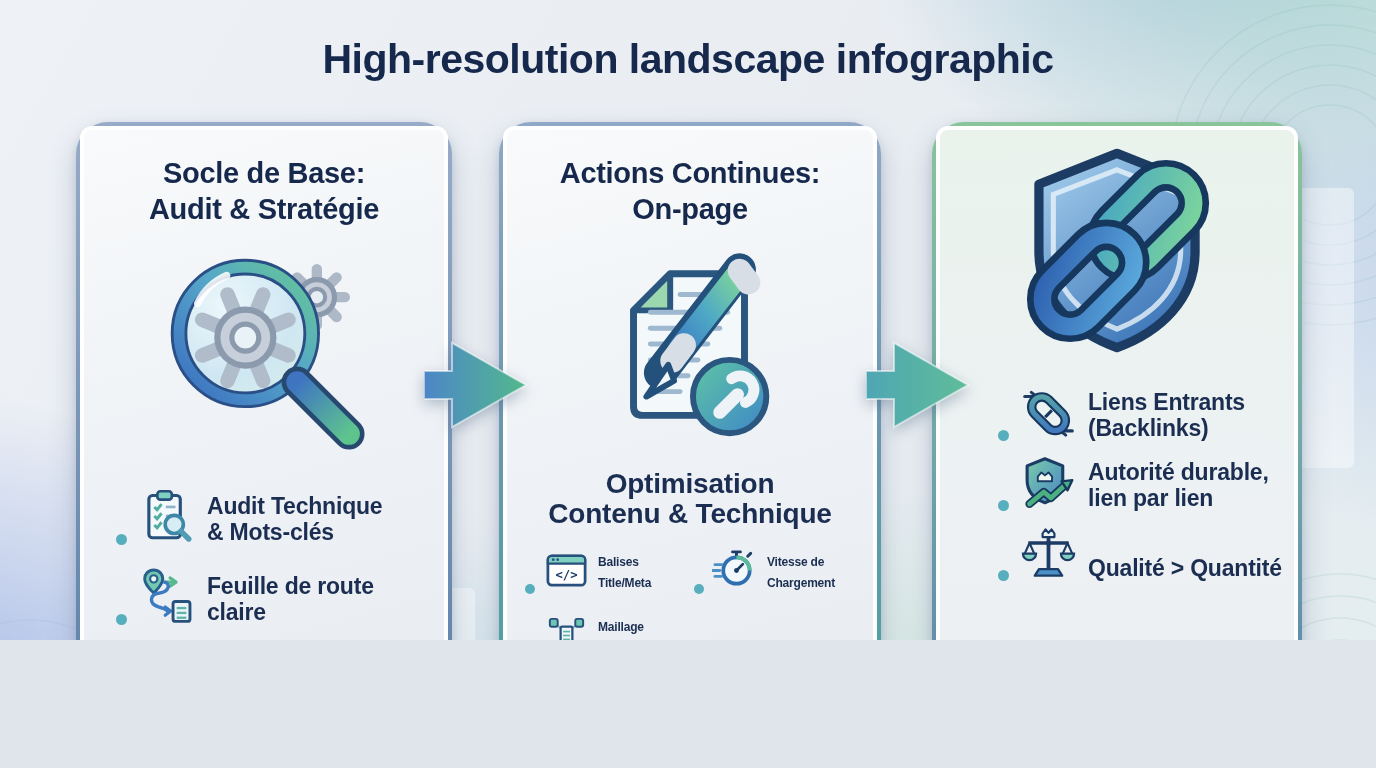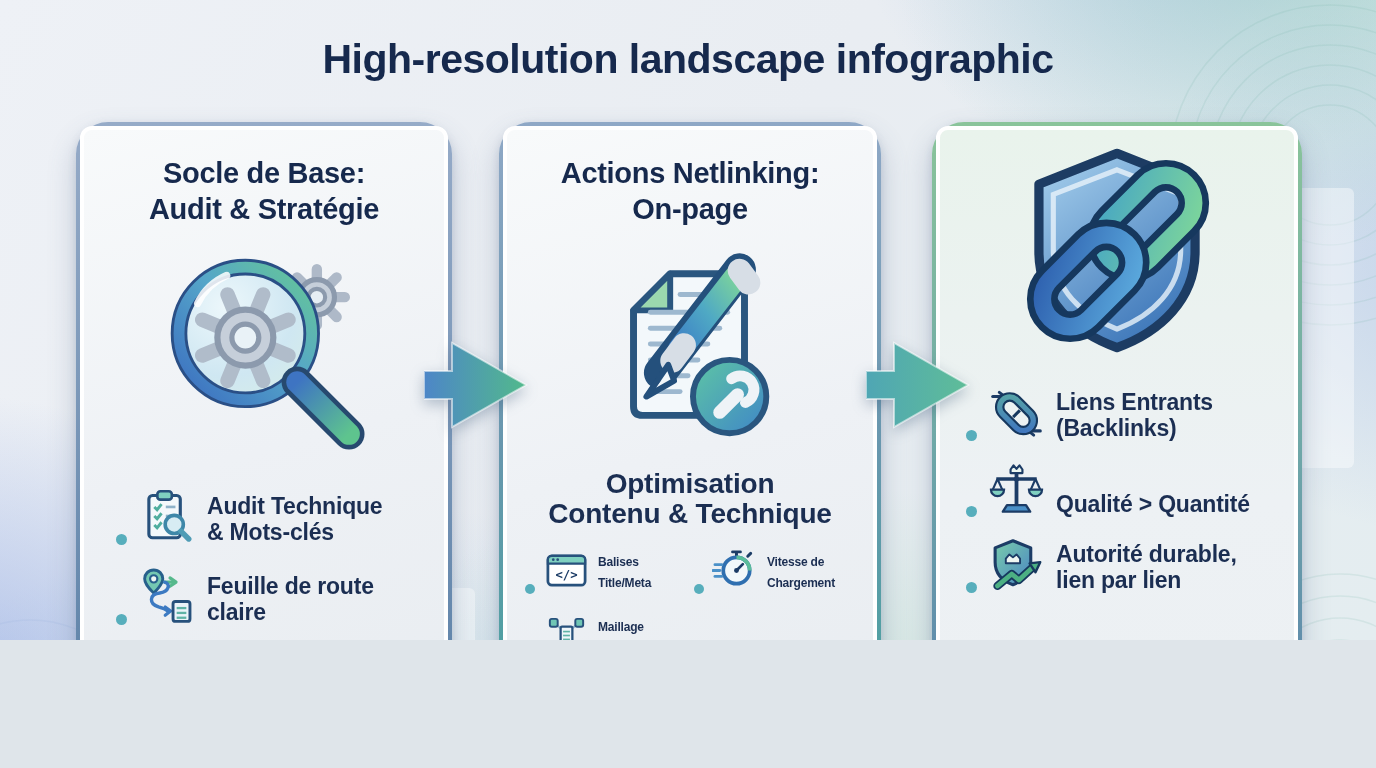--- a/index.html
+++ b/index.html
@@ -38,21 +38,21 @@
   }
   .card.c3 .card-inner{background:linear-gradient(180deg,#e9f3ec 0%,#edf1f4 65%,#ecf0f3 100%);}
 
   .card-title{
     margin-top:25px;text-align:center;font-size:29px;line-height:36px;font-weight:800;
     color:#16294d;letter-spacing:-.3px;white-space:pre-line;
   }
   .main-icon{margin-top:6px;height:232px;display:flex;align-items:center;justify-content:center;flex:none;}
 
   .bullets{align-self:stretch;display:flex;flex-direction:column;gap:22px;margin-top:22px;padding-left:32px;}
-  .card.c3 .bullets{gap:19px;margin-top:16px;padding-left:26px;}
+  .card.c3 .bullets{gap:13px;margin-top:16px;padding-left:26px;margin-left:32px;}
   .bullet{display:flex;align-items:flex-end;gap:11px;}
   .dot{width:11px;height:11px;border-radius:50%;background:#57aebc;flex:none;}
   .b-icon{flex:none;display:flex;}
   .b-text{font-size:23px;line-height:26px;font-weight:700;color:#1b2e52;white-space:pre-line;letter-spacing:-.2px;}
 
   .subtitle{margin-top:4px;text-align:center;font-size:28px;line-height:30px;font-weight:700;
             color:#1b2e52;white-space:pre-line;letter-spacing:-.2px;}
   .grid{align-self:stretch;display:grid;grid-template-columns:1fr 1fr;column-gap:4px;row-gap:18px;
         margin-top:18px;padding:0 14px 0 18px;}
   .grid .bullet{gap:8px;}
@@ -171,21 +171,21 @@
           </span>
           <span class="b-text">Feuille de route
 claire</span>
         </div>
       </div>
     </div>
   </div>
 
   <div class="card c2">
     <div class="card-inner">
-      <div class="card-title">Actions Netlinking:
+      <div class="card-title">Actions Continues:
 On-page</div>
 
       <div class="main-icon">
         <svg viewBox="0 0 220 220" width="230" height="218">
           <defs>
             <linearGradient id="pen2" x1="1" y1="0" x2="0" y2="1">
               <stop offset="0" stop-color="#7bd29d"></stop>
                 <stop offset=".5" stop-color="#4fa9c4"></stop>
                 <stop offset="1" stop-color="#3d7fc6"></stop>
             </linearGradient>
@@ -339,52 +339,52 @@
               </g>
             </svg>
           </span>
           <span class="b-text">Liens Entrants
 (Backlinks)</span>
         </div>
         <div class="bullet">
           <span class="dot"></span>
           <span class="b-icon">
             <svg viewBox="0 0 48 48" width="57" height="57">
-              <path d="M19 8 l2.5 -3.5 2.5 3 2.5 -3 2.5 3.5 v3 h-10 Z" fill="#eaf6f1" stroke="#1c3c66" stroke-width="1.8" stroke-linejoin="round"></path>
-              <line x1="24" y1="11" x2="24" y2="38" stroke="#1c3c66" stroke-width="3.2"></line>
-              <line x1="7" y1="16" x2="41" y2="16" stroke="#1c3c66" stroke-width="2.8"></line>
-              <circle cx="24" cy="16" r="2.2" fill="#1c3c66"></circle>
-              <path d="M8 16 L4 25 M8 16 L12 25" stroke="#1c3c66" stroke-width="1.8"></path>
-              <path d="M40 16 L36 25 M40 16 L44 25" stroke="#1c3c66" stroke-width="1.8"></path>
-              <path d="M2.5 25 a5.5 5.5 0 0 0 11 0 Z" fill="#7fd0c0" stroke="#1c3c66" stroke-width="1.9"></path>
-              <path d="M34.5 25 a5.5 5.5 0 0 0 11 0 Z" fill="#7fd0c0" stroke="#1c3c66" stroke-width="1.9"></path>
-              <path d="M16 38 h16 l3.5 5.5 H12.5 Z" fill="#4a90c8" stroke="#1c3c66" stroke-width="2" stroke-linejoin="round"></path>
-            </svg>
-          </span>
-          <span class="b-text">Qualité &gt; Quantité</span>
-        </div>
-        <div class="bullet">
-          <span class="dot"></span>
-          <span class="b-icon">
-            <svg viewBox="0 0 48 48" width="57" height="57">
               <defs>
                 <linearGradient id="sgGrad" x1="0" y1="0" x2="1" y2="1">
                   <stop offset="0" stop-color="#79ccab"></stop>
                     <stop offset="1" stop-color="#4a86c4"></stop>
                 </linearGradient>
               </defs>
               <path d="M21 4 L36 10 v12 c0 10 -7 16 -15 19 C13 38 6 32 6 22 V10 Z" fill="url(#sgGrad)" stroke="#1c3c66" stroke-width="2.6" stroke-linejoin="round"></path>
               <path d="M15 19 l3 -3.5 3 2.5 3 -2.5 3 3.5 v4 H15 Z" fill="#eef6f2" stroke="#1c3c66" stroke-width="1.6" stroke-linejoin="round"></path>
               <path d="M8 42 L20 32 l6 5 L37 27" fill="none" stroke="#16385e" stroke-width="7" stroke-linecap="round" stroke-linejoin="round"></path>
               <path d="M8 42 L20 32 l6 5 L37 27" fill="none" stroke="#4cb083" stroke-width="4" stroke-linecap="round" stroke-linejoin="round"></path>
               <path d="M44 22 l-9 1 5 7.5 Z" fill="#4cb083" stroke="#16385e" stroke-width="2" stroke-linejoin="round"></path>
             </svg>
           </span>
           <span class="b-text">Autorité durable,
 lien par lien</span>
+        </div>
+        <div class="bullet">
+          <span class="dot"></span>
+          <span class="b-icon">
+            <svg viewBox="0 0 48 48" width="57" height="57">
+              <path d="M19 8 l2.5 -3.5 2.5 3 2.5 -3 2.5 3.5 v3 h-10 Z" fill="#eaf6f1" stroke="#1c3c66" stroke-width="1.8" stroke-linejoin="round"></path>
+              <line x1="24" y1="11" x2="24" y2="38" stroke="#1c3c66" stroke-width="3.2"></line>
+              <line x1="7" y1="16" x2="41" y2="16" stroke="#1c3c66" stroke-width="2.8"></line>
+              <circle cx="24" cy="16" r="2.2" fill="#1c3c66"></circle>
+              <path d="M8 16 L4 25 M8 16 L12 25" stroke="#1c3c66" stroke-width="1.8"></path>
+              <path d="M40 16 L36 25 M40 16 L44 25" stroke="#1c3c66" stroke-width="1.8"></path>
+              <path d="M2.5 25 a5.5 5.5 0 0 0 11 0 Z" fill="#7fd0c0" stroke="#1c3c66" stroke-width="1.9"></path>
+              <path d="M34.5 25 a5.5 5.5 0 0 0 11 0 Z" fill="#7fd0c0" stroke="#1c3c66" stroke-width="1.9"></path>
+              <path d="M16 38 h16 l3.5 5.5 H12.5 Z" fill="#4a90c8" stroke="#1c3c66" stroke-width="2" stroke-linejoin="round"></path>
+            </svg>
+          </span>
+          <span class="b-text">Qualité &gt; Quantité</span>
         </div>
       </div>
     </div>
   </div>
 
   <svg class="arrow a1" viewBox="0 0 116 108">
     <defs>
       <linearGradient id="arr1" x1="0" y1="0" x2="1" y2="0">
         <stop offset="0" stop-color="#4d86c8"></stop>
           <stop offset="1" stop-color="#52b98c"></stop>

